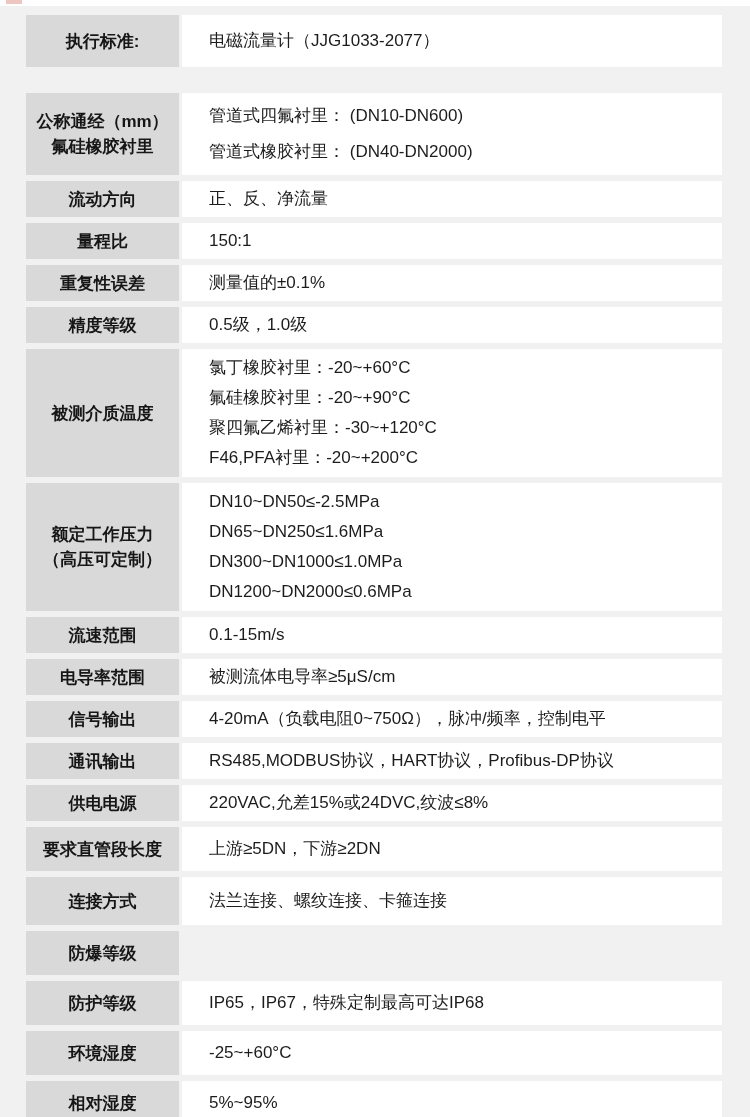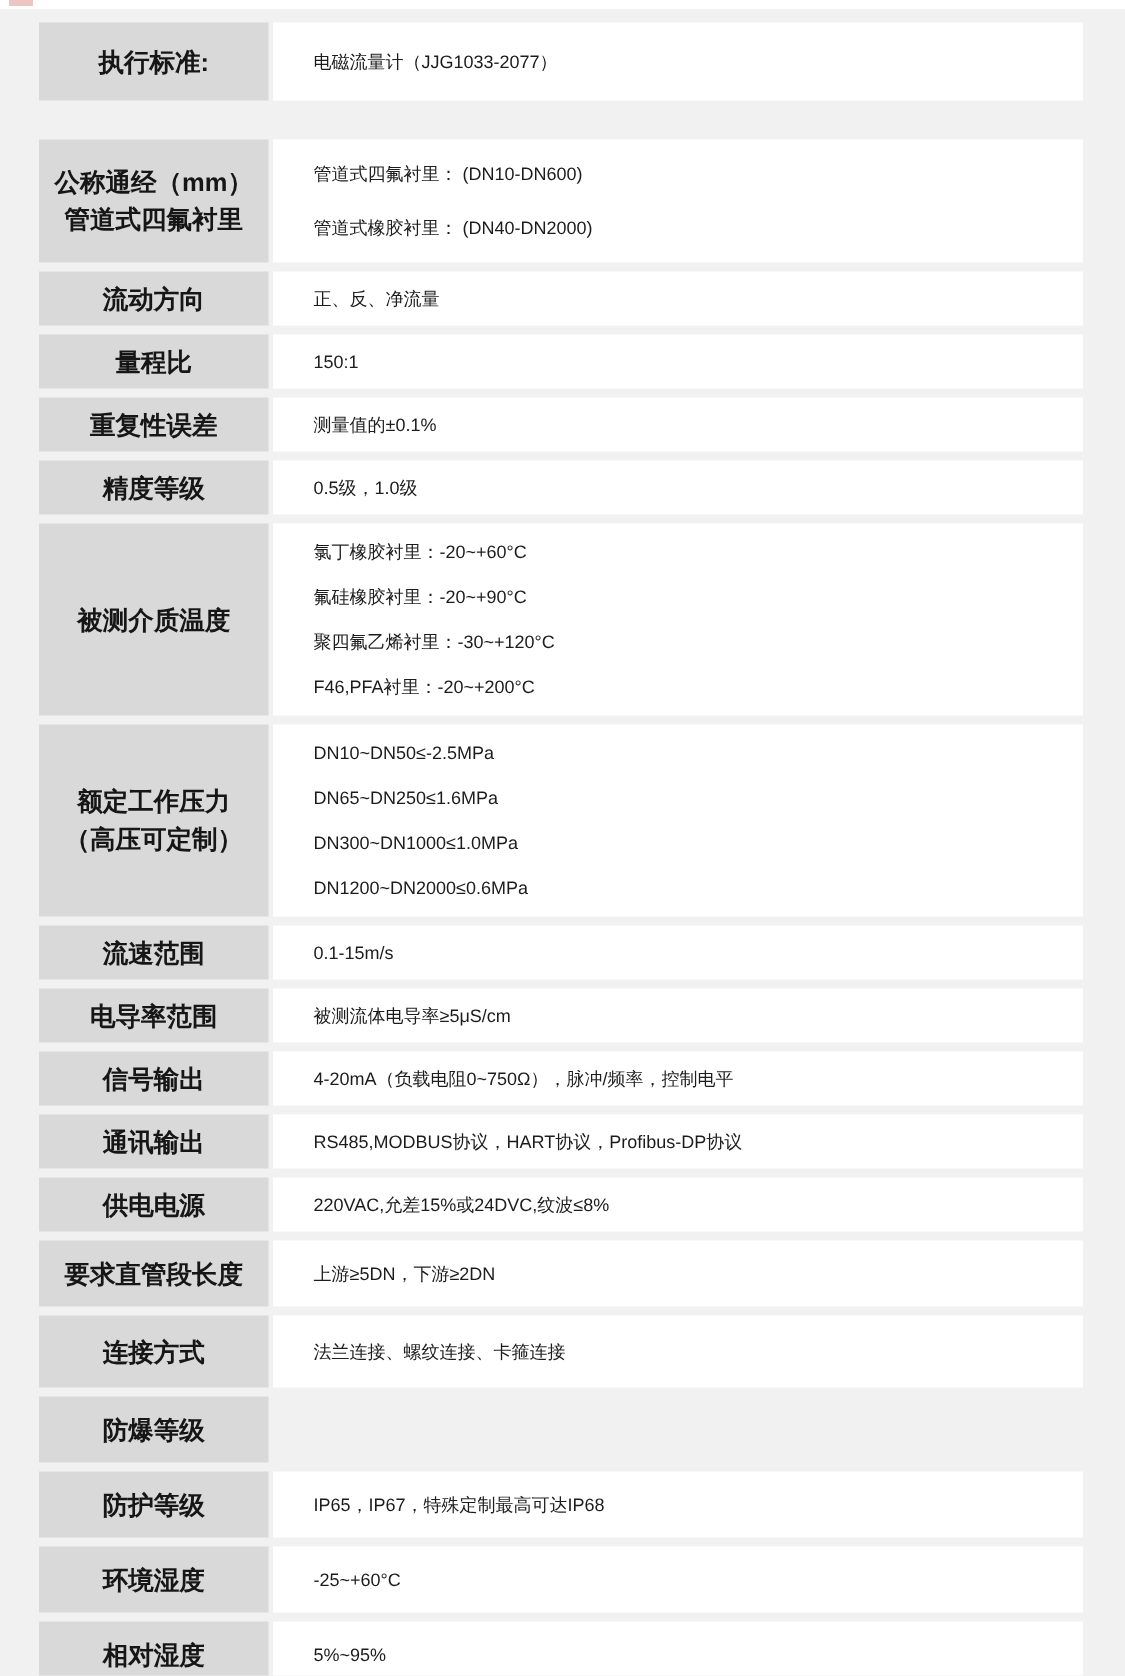--- a/index.html
+++ b/index.html
@@ -21,21 +21,21 @@
     background:#d9d9d9;
     display:flex;flex-direction:column;justify-content:center;align-items:center;
     text-align:center;
     font-weight:700;font-size:17px;line-height:25px;
     color:#161616;
   }
   .value-cell{
     flex:1;background:#ffffff;
     display:flex;flex-direction:column;justify-content:center;
     padding-left:27px;
-    font-size:12px;color:#1c1c1c;
+    font-size:17px;color:#1c1c1c;
   }
   .vline{line-height:30px;}
   
   .h52{min-height:52px;}
   .h82{min-height:82px;margin-top:20px;}
   .h82 .vline{line-height:36px;}
   .h36{min-height:36px;}
   .h128{min-height:128px;}
   .h44{min-height:44px;}
   .h48{min-height:48px;}
@@ -54,21 +54,21 @@
       <span>执行标准:</span>
     </div>
     <div class="value-cell">
       <div class="vline">电磁流量计（JJG1033-2077）</div>
     </div>
   </div>
 
   <div class="row h82">
     <div class="label-cell">
       <span>公称通经（mm）</span>
-      <span>管道式四氟衬里</span>
+      <span>氟硅橡胶衬里</span>
     </div>
     <div class="value-cell">
       <div class="vline">管道式四氟衬里： (DN10-DN600)</div>
       <div class="vline">管道式橡胶衬里： (DN40-DN2000)</div>
     </div>
   </div>
 
   <div class="row h36">
     <div class="label-cell">
       <span>流动方向</span>

